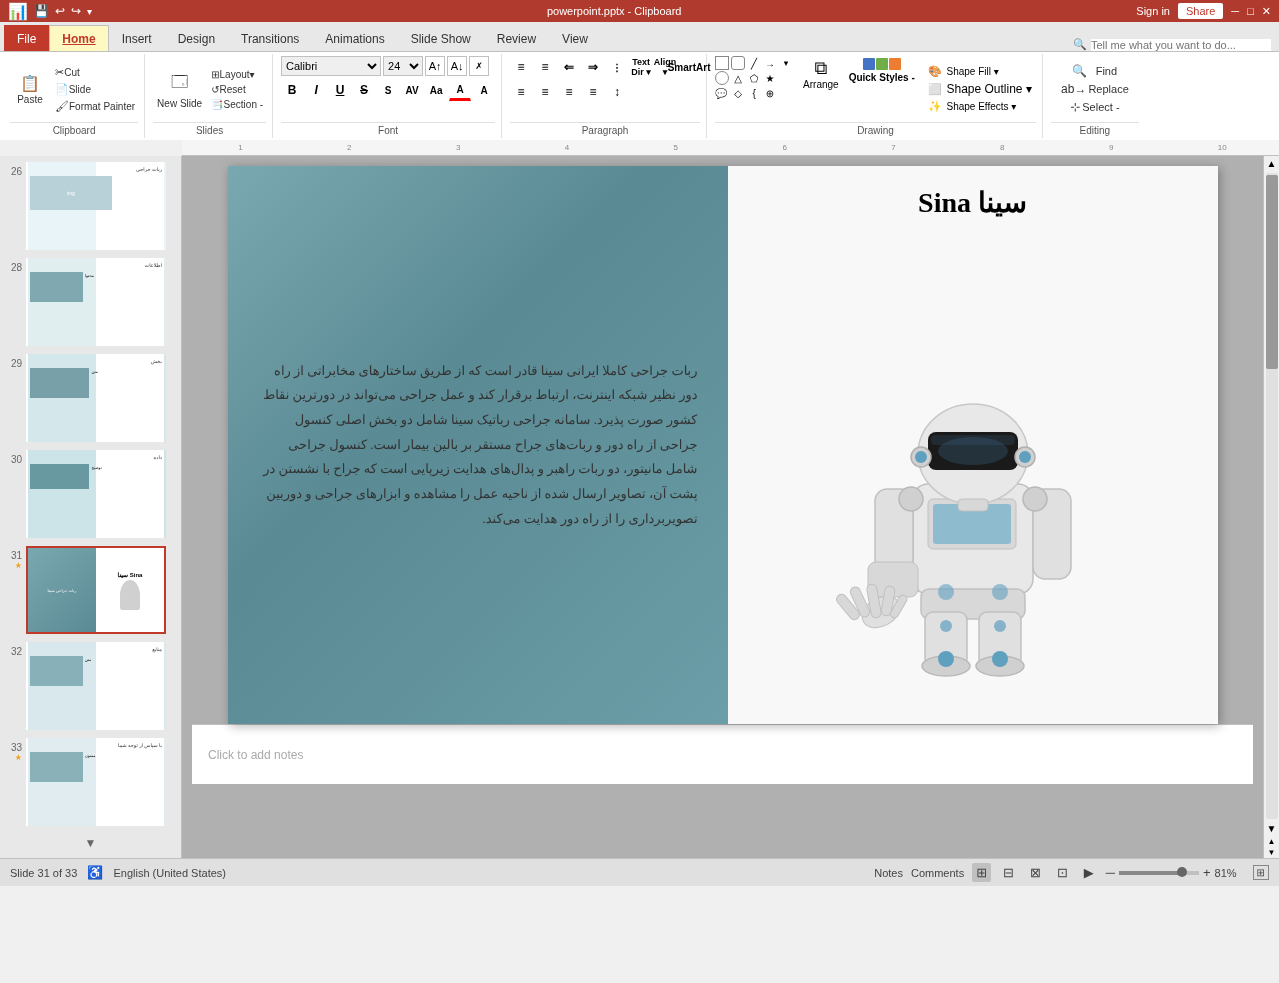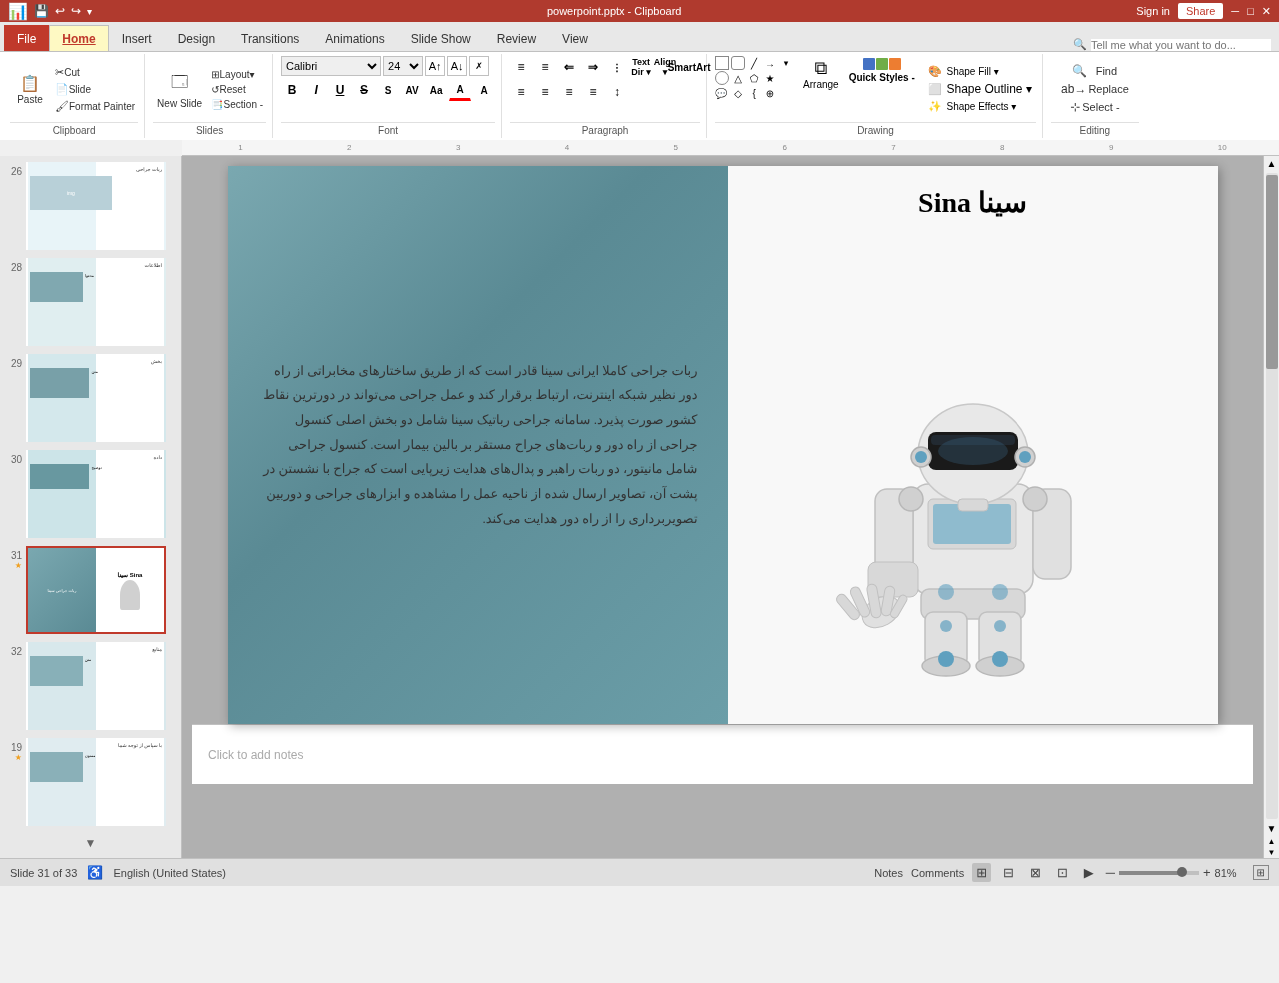--- a/index.html
+++ b/index.html
@@ -663,21 +663,21 @@
       <div class="thumb-img thumb-32">
         <div class="thumb-text">منابع</div>
         <div style="display:flex;gap:1px;padding:2px;">
           <div style="width:40%;height:30px;background:#88b0b8;"></div>
           <div style="width:55%;font-size:4px;padding:1px;">متن</div>
         </div>
       </div>
     </div>
 
     <div class="slide-thumb">
-      <div class="slide-num starred">19</div>
+      <div class="slide-num starred">33</div>
       <div class="thumb-img thumb-33">
         <div class="thumb-text">با سپاس از توجه شما</div>
         <div style="display:flex;gap:1px;padding:2px;">
           <div style="width:40%;height:30px;background:#8ab0b8;"></div>
           <div style="width:55%;font-size:4px;padding:1px;">ممنون</div>
         </div>
       </div>
     </div>
 
     <div style="display:flex;justify-content:center;padding:4px;">

